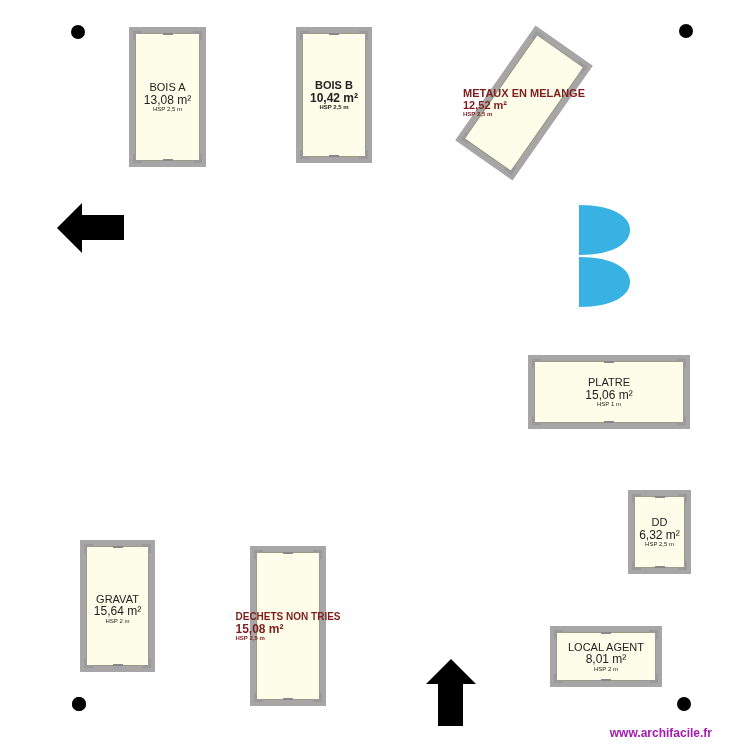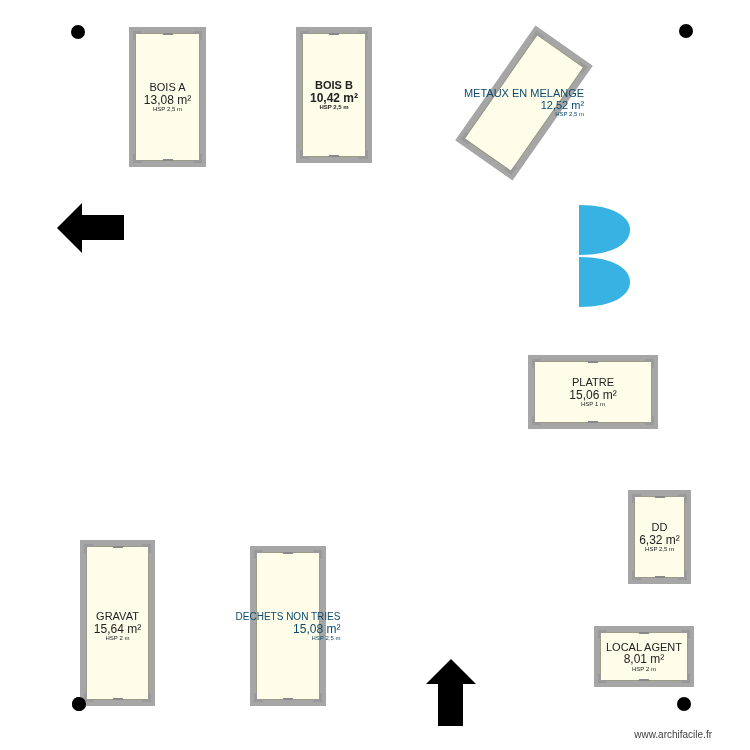--- a/index.html
+++ b/index.html
@@ -16,22 +16,22 @@
     .dim-top, .dim-bottom { position: absolute; left: 50%; transform: translateX(-50%); width: 10px; height: 2px; background: #888; }
     .dim-top { top: 6px; }
     .dim-bottom { bottom: 6px; }
     .label { position: absolute; left: 50%; top: 50%; transform: translate(-50%, -50%); text-align: center; white-space: nowrap; color: #222; line-height: 1.05; }
     .label .name { font-size: 11px; display: block; }
     .label .area { font-size: 12px; display: block; }
     .label .hsp { font-size: 6px; display: block; }
     .dot { position: absolute; width: 14px; height: 14px; border-radius: 50%; background: #000; }
     .arrow { position: absolute; }
     .door { position: absolute; }
-    .watermark { position: absolute; right: 38px; bottom: 10px; font-size: 10px; color: #404040; }
-    .overflow-label { position: absolute; white-space: nowrap; text-align: right; color: #0c4a6e; line-height: 1.05; transform: translate(-50%, -50%); }
+    .watermark { position: absolute; right: 38px; bottom: 10px; font-size: 12px; color: #a21caf; font-weight: bold; }
+    .overflow-label { position: absolute; white-space: nowrap; text-align: left; color: #7f1d1d; line-height: 1.05; transform: translate(-50%, -50%); font-weight: bold; }
   </style>
 </head>
 <body>
 
 <div class="dot" style="left:71px; top:25px;"></div>
 <div class="dot" style="left:679px; top:24px;"></div>
 <div class="dot" style="left:72px; top:697px;"></div>
 <div class="dot" style="left:677px; top:697px;"></div>
 
 <div class="room" style="left:129px; top:27px; width:77px; height:140px;">
@@ -82,69 +82,69 @@
 
 <svg class="arrow" style="left:57px; top:203px;" width="68" height="50" viewBox="0 0 68 50">
   <polygon points="0,25 25,0 25,12 67,12 67,37 25,37 25,50" fill="#000"></polygon>
 </svg>
 
 <svg class="door" style="left:578px; top:205px;" width="54" height="103" viewBox="0 0 54 103">
   <path d="M1,0 C36,0 52,12 52,25 C52,38 36,50 1,50 Z" fill="#38b2e3"></path>
   <path d="M1,52 C36,52 52,64 52,77 C52,90 36,102 1,102 Z" fill="#38b2e3"></path>
 </svg>
 
-<div class="room" style="left:528px; top:355px; width:130px; height:74px;">
+<div class="room" style="left:528px; top:355px; width:162px; height:74px;">
   <div class="floor"></div>
   <div class="inner-line"></div>
   <div class="corner tl"></div>
     <div class="corner tr"></div>
   <div class="corner bl"></div>
     <div class="corner br"></div>
   <div class="dim-top"></div>
     <div class="dim-bottom"></div>
   <div class="label">
     <span class="name">PLATRE</span>
     <span class="area">15,06 m²</span>
     <span class="hsp">HSP 1 m</span>
   </div>
 </div>
 
-<div class="room" style="left:628px; top:490px; width:63px; height:94px;">
+<div class="room" style="left:628px; top:490px; width:63px; height:84px;">
   <div class="floor"></div>
   <div class="inner-line"></div>
   <div class="corner tl"></div>
     <div class="corner tr"></div>
   <div class="corner bl"></div>
     <div class="corner br"></div>
   <div class="dim-top"></div>
     <div class="dim-bottom"></div>
   <div class="label">
     <span class="name">DD</span>
     <span class="area">6,32 m²</span>
     <span class="hsp">HSP 2,5 m</span>
   </div>
 </div>
 
-<div class="room" style="left:594px; top:626px; width:100px; height:61px;">
+<div class="room" style="left:550px; top:626px; width:112px; height:61px;">
   <div class="floor"></div>
   <div class="inner-line"></div>
   <div class="corner tl"></div>
     <div class="corner tr"></div>
   <div class="corner bl"></div>
     <div class="corner br"></div>
   <div class="dim-top"></div>
     <div class="dim-bottom"></div>
   <div class="label">
     <span class="name">LOCAL AGENT</span>
     <span class="area">8,01 m²</span>
     <span class="hsp">HSP 2 m</span>
   </div>
 </div>
 
-<div class="room" style="left:80px; top:540px; width:75px; height:166px;">
+<div class="room" style="left:80px; top:540px; width:75px; height:132px;">
   <div class="floor"></div>
   <div class="inner-line"></div>
   <div class="corner tl"></div>
     <div class="corner tr"></div>
   <div class="corner bl"></div>
     <div class="corner br"></div>
   <div class="dim-top"></div>
     <div class="dim-bottom"></div>
   <div class="label" style="top:52%;">
     <span class="name">GRAVAT</span>

